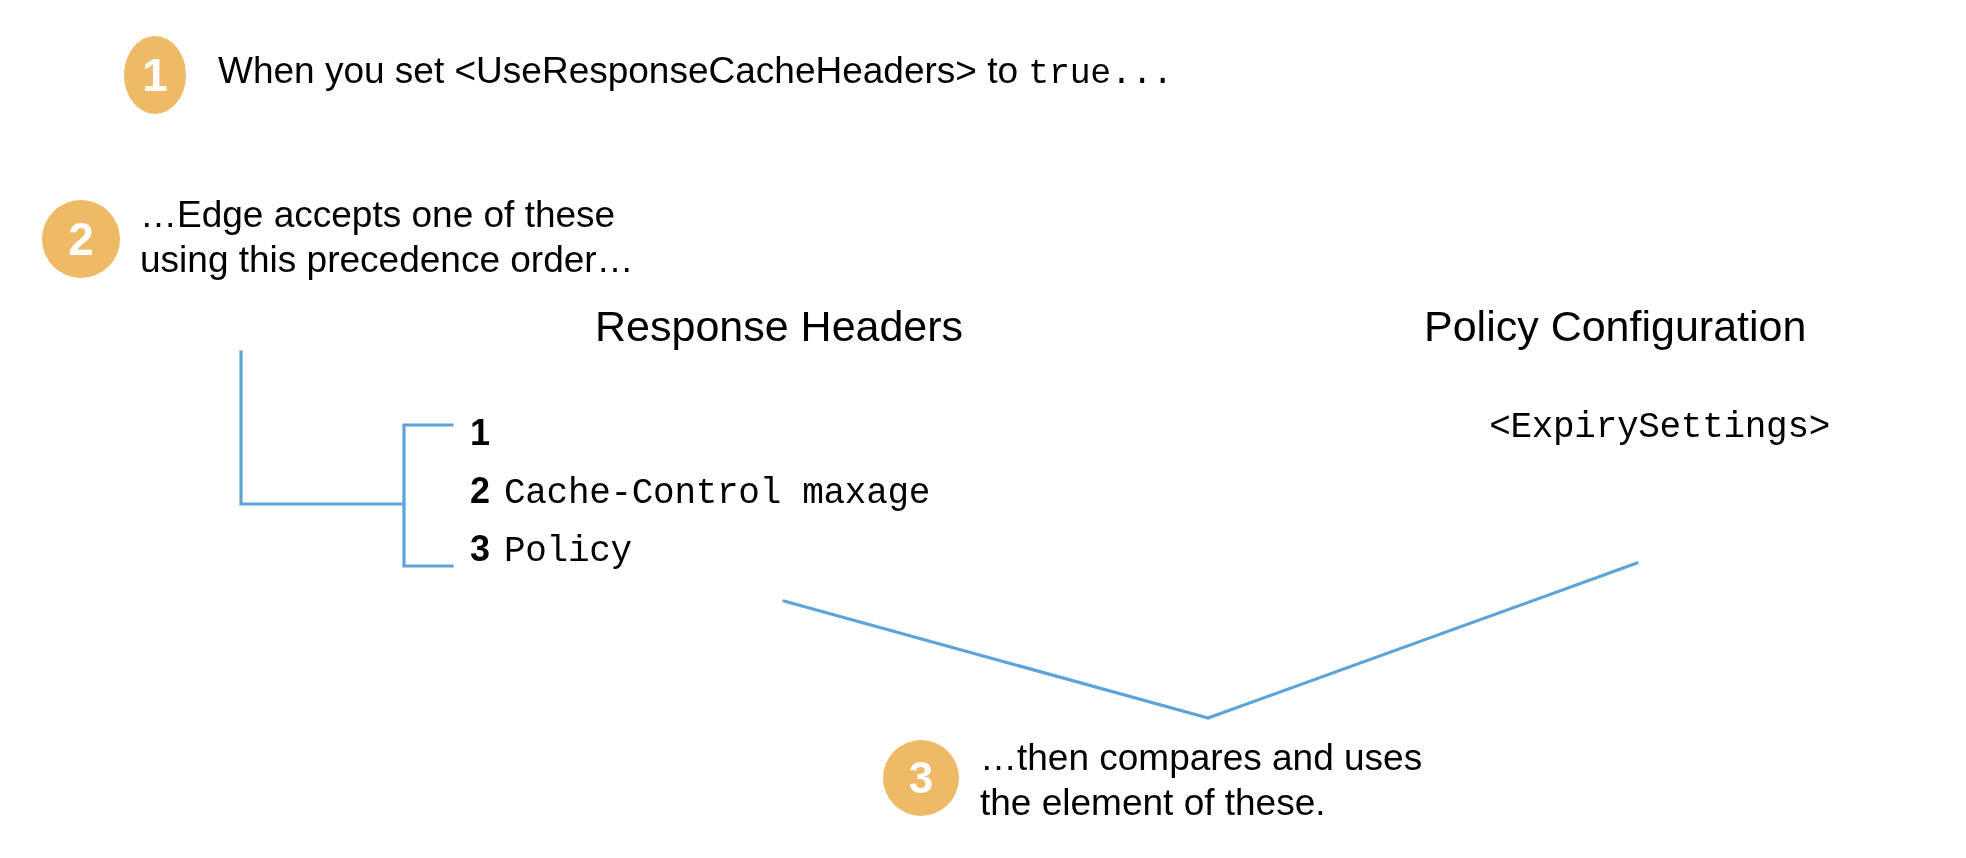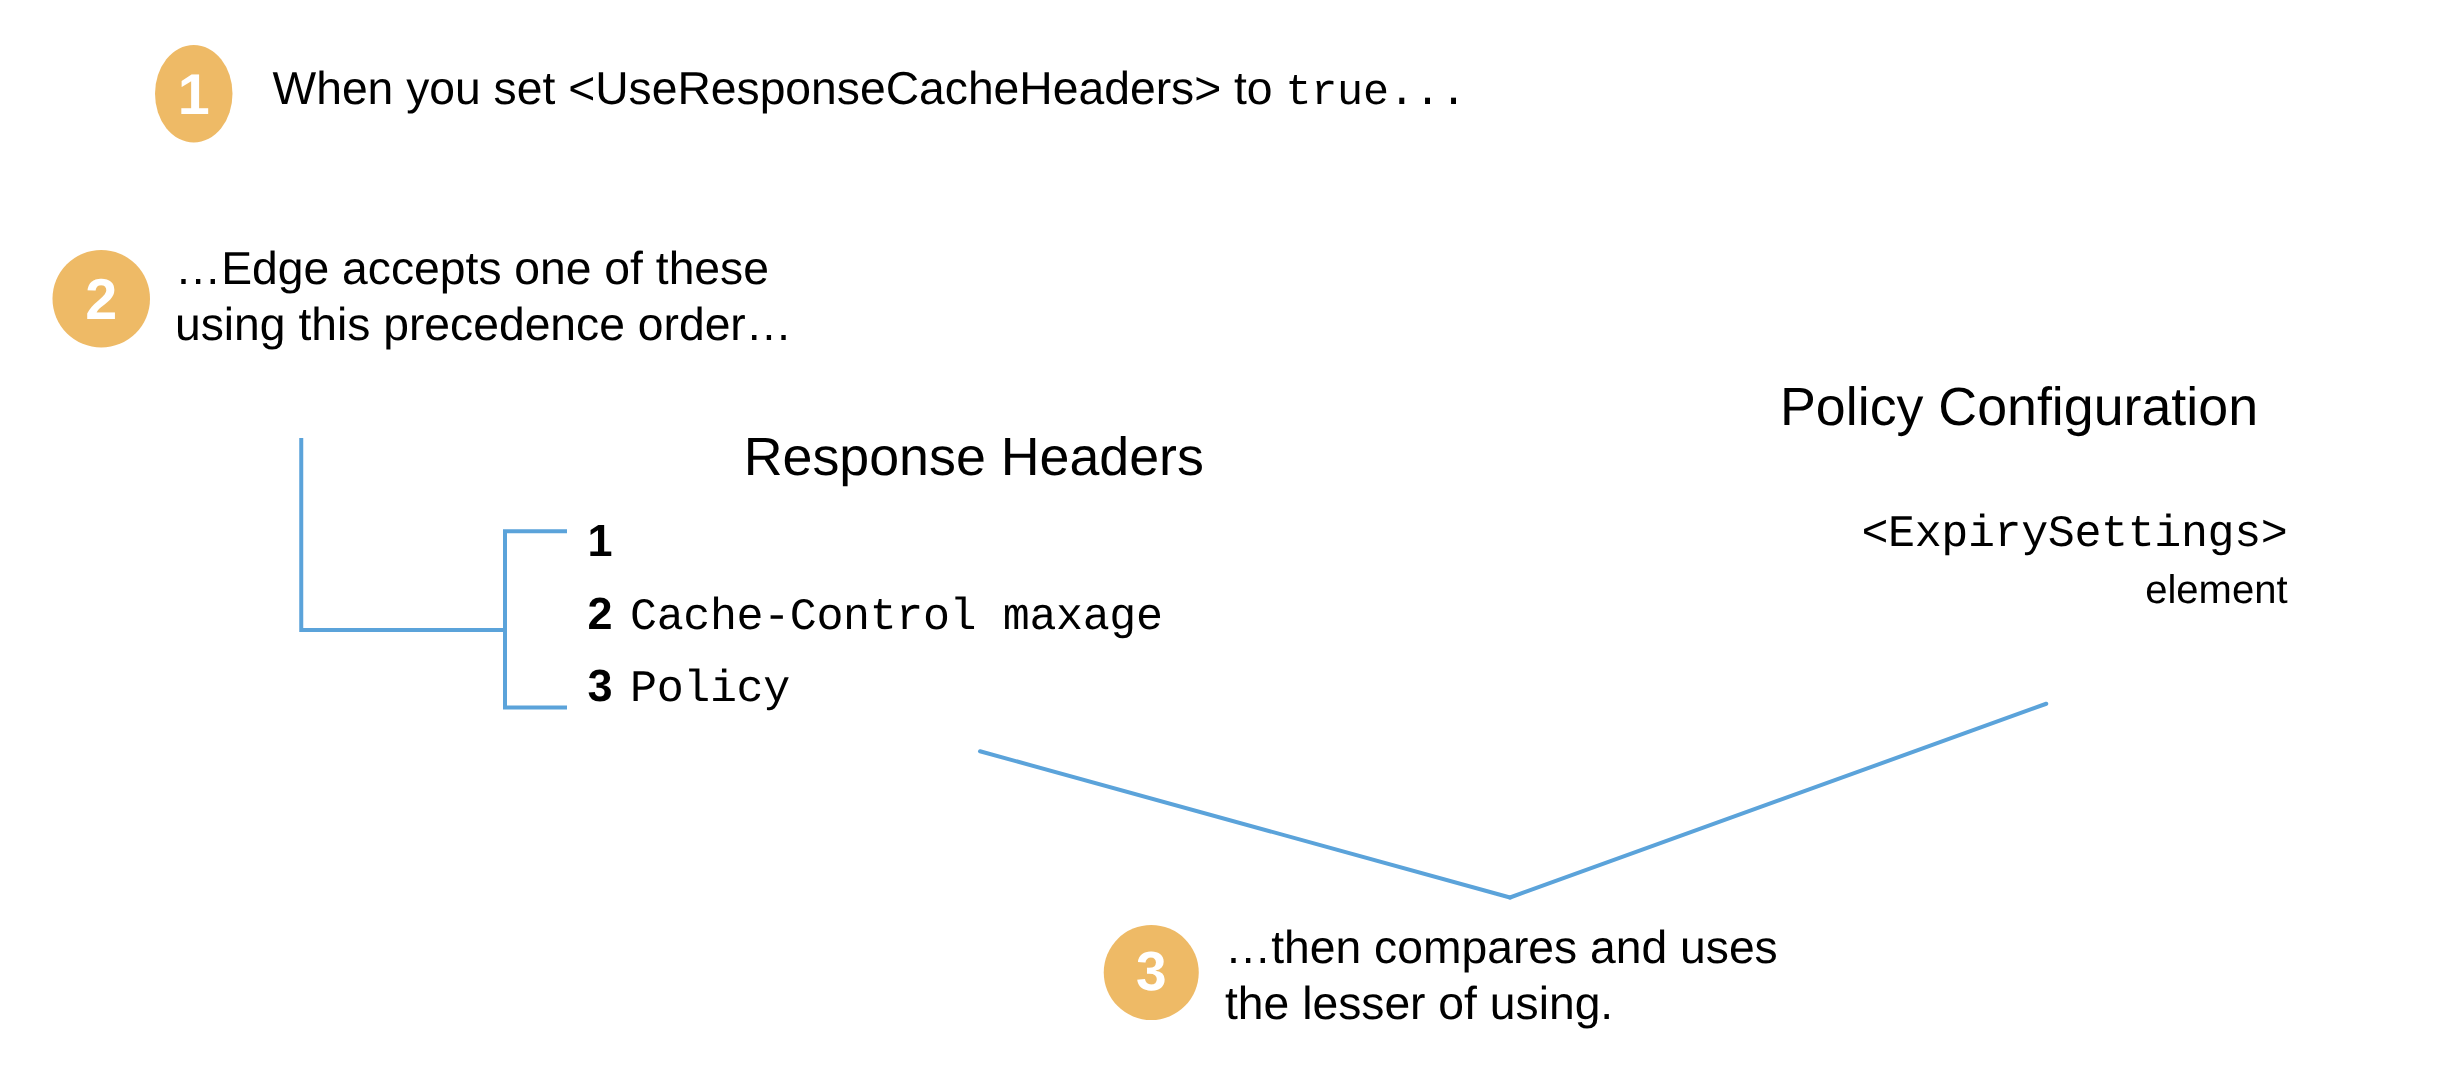--- a/index.html
+++ b/index.html
@@ -96,21 +96,20 @@
   .col-heading {
     position: absolute;
     color: #000000;
     font-size: 43px;
     line-height: 1;
     white-space: nowrap;
   }
   .heading-response {
     left: 595px;
     top: 305px;
-    margin-top: 40px;
   }
   .heading-policy {
     left: 1424px;
     top: 305px;
   }
 
   
   #precedence-list {
     position: absolute;
     left: 470px;
@@ -199,25 +198,24 @@
     <div class="list-row">
       <span class="list-num">3</span>
       <span class="list-val">Policy</span>
     </div>
   </div>
 
   <div class="col-heading heading-policy">Policy Configuration</div>
 
   <div id="policy-block">
     <div class="policy-element-name">&lt;ExpirySettings&gt;</div>
-    <div class="policy-element-word">element</div>
   </div>
 
   <div class="step-badge badge-3" style="background:#eeba66;">
     <span>3</span>
   </div>
 
   <div class="callout callout-3">
     <div>…then compares and uses</div>
-    <div>the lesser of using.</div>
+    <div>the element of these.</div>
   </div>
 
 </div>
 
 </body></html>

